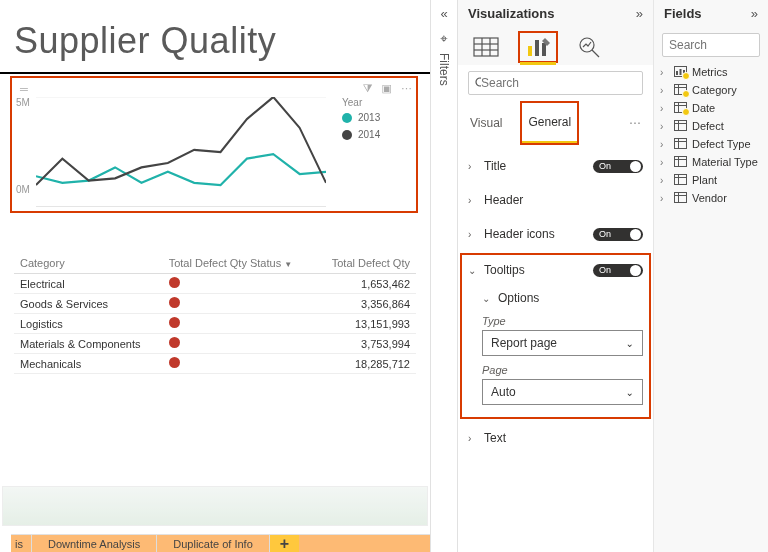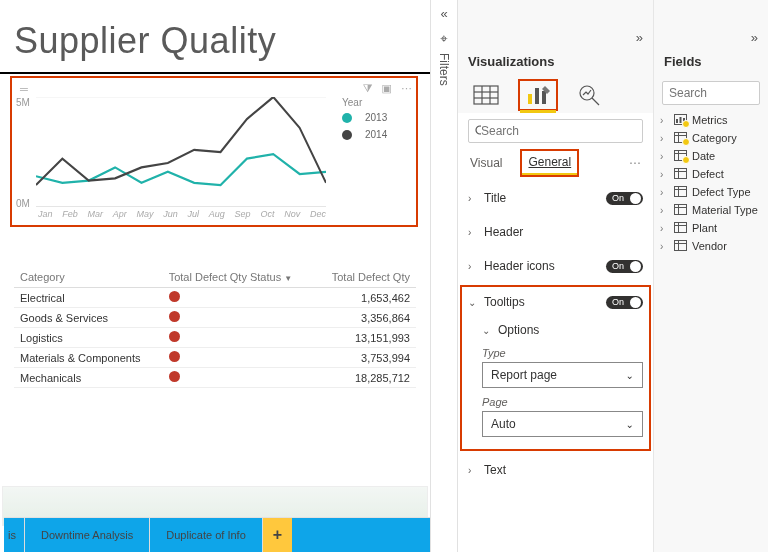--- a/index.html
+++ b/index.html
@@ -14,75 +14,75 @@
 .chart-header { display:flex; justify-content: space-between; align-items:center; color:#aaa; font-size:11px; padding: 0 4px 2px 4px;}
 .chart-header-icons span { margin-left:6px; cursor:pointer; }
 .chart-inner { display:flex; }
 .chart-title { color:#aaa; font-size:12px; padding:0 0 4px 6px; }
 .plot { position:relative; width: 290px; height:110px; margin-left:4px; }
 .plot svg { width:100%; height:100%; }
 .ytick { position:absolute; left:0; font-size:10px; color:#999; }
 .xlabels { display:flex; justify-content:space-between; font-size:9px; color:#aaa; font-style:italic; padding:2px 0 2px 2px; width:290px; margin-left:20px;}
 .legend { margin-left:16px; font-size:10px; color:#888; }
 .legend .lhead { margin-bottom:4px; color:#888; }
-.legend .litem { display:flex; align-items:center; gap:13px; margin-bottom:6px; color:#666;}
+.legend .litem { display:flex; align-items:center; gap:6px; margin-bottom:6px; color:#666;}
 .ldot { width:10px; height:10px; border-radius:50%; display:inline-block;}
 .dot2013 { background:#20b2aa; }
 .dot2014 { background:#444; }
 
 
 .table-visual { margin: 40px 14px 0 14px; font-size:11px; }
 .table-visual table { width:100%; border-collapse: collapse; }
 .table-visual th { text-align:left; font-weight:400; color:#777; padding:4px 6px; border-bottom:1px solid #ddd; vertical-align:bottom;}
 .table-visual th.num { text-align:right; }
 .table-visual td { padding:3px 6px; border-bottom:1px solid #eee; }
 .table-visual td.num { text-align:right; }
 .reddot { width:11px; height:11px; border-radius:50%; background:#c0392b; display:inline-block; }
 .sortcaret { font-size:8px; vertical-align:middle;}
 
 
 .map-sliver { position:absolute; bottom:26px; left:2px; right:2px; height:40px; background: linear-gradient(#eef4f0,#dbe9dd); border:1px solid #e6e6e6; opacity:.7;}
 
 
-.page-tabs { position:absolute; bottom:0; left:4px; right:0; height:35px; background:#0ea5e9; border-top:1px solid #e1e1e1; display:flex; align-items:stretch; }
+.page-tabs { position:absolute; bottom:0; left:11px; right:0; height:18px; background:#fdba74; border-top:1px solid #e1e1e1; display:flex; align-items:stretch; }
 .page-tab { padding:0 16px; display:flex; align-items:center; border-right:1px solid #ddd; color:#444; cursor:pointer; font-size:11px;}
 .page-tab.active { background:#fff; }
 .page-tab.add { background:#ffc83d; color:#444; font-size:16px; font-weight:bold; padding:0 10px; border-right:none;}
 .page-tab.cut { padding:0 8px 0 4px;}
 
 
 .filters-rail { width:28px; background:#fff; border-left:1px solid #e1e1e1; border-right:1px solid #e1e1e1; display:flex; flex-direction:column; align-items:center; padding-top:6px; color:#555;}
 .filters-rail .collapse-icon { font-size:13px; margin-bottom:10px; cursor:pointer;}
 .filters-rail .funnel { font-size:13px; margin-bottom:6px;}
 .filters-label { writing-mode: vertical-rl; font-size:12px; color:#555; }
 
 
 .viz-panel { width:196px; background:#f8f8f8; border-right:1px solid #e6e6e6; display:flex; flex-direction:column; }
 .panel-head { display:flex; justify-content:space-between; align-items:center; padding:6px 10px; }
-.panel-head h3 { font-size:13px; font-weight:600; color:#323130;margin-top:48px;}
+.panel-head h3 { font-size:13px; font-weight:600; color:#323130;}
 .panel-head .chev { font-size:13px; color:#555; cursor:pointer;}
 .fmt-label { font-size:11px; color:#666; padding:0 10px;}
 .fmt-modes { display:flex; gap:16px; padding:6px 10px 4px 10px; align-items:center;}
 .fmt-mode { width:36px; height:28px; display:flex; align-items:center; justify-content:center; cursor:pointer; position:relative;}
 .fmt-mode.hl { outline:2px solid #d83b01; }
 .fmt-mode.active::after { content:""; position:absolute; left:0; right:0; bottom:-4px; height:3px; background:#f2c811; }
 .viz-body { padding:0 10px; background:#fff; flex:1; overflow:auto; }
 .search-box { margin:6px 0; display:flex; align-items:center; border:1px solid #ccc; border-radius:2px; padding:4px 6px; background:#fff;}
 .search-box input { border:none; outline:none; flex:1; font-size:12px; background:transparent;}
 .format-tabs { display:flex; gap:18px; margin:8px 0 6px 0; align-items:center; }
 .ftab { font-size:12px; color:#605e5c; cursor:pointer; padding:4px 2px;}
 .ftab.active { color:#323130; border-bottom:2px solid #f2c811; }
-.ftab.hl { outline:2px solid #d83b01; padding:4px 6px;text-decoration:underline;}
+.ftab.hl { outline:2px solid #d83b01; padding:12px 6px;}
 .more-dots { margin-left:auto; color:#888; letter-spacing:2px; cursor:pointer;}
 
 .card { padding:8px 0; border-bottom: none; }
 .card-row { display:flex; align-items:center; justify-content:space-between; cursor:pointer; padding:2px 0;}
 .card-row .label { display:flex; align-items:center; gap:6px; color:#323130; font-size:12px;}
 .chev2 { font-size:10px; color:#605e5c; width:10px; display:inline-block;}
-.toggle { display:inline-flex; align-items:center; gap:6px; background:#323130; color:#fff; border-radius:9px; font-size:9px; padding:1px 2px 1px 6px;}
+.toggle { display:inline-flex; align-items:center; gap:19px; background:#323130; color:#fff; border-radius:9px; font-size:9px; padding:1px 2px 1px 6px;}
 .toggle .knob { width:11px; height:11px; background:#fff; border-radius:50%; }
 
 .tooltips-group { outline:2px solid #d83b01; padding:6px 6px 12px 6px; margin:4px -6px;}
 .sub { margin:10px 0 0 14px; }
 .field-label { font-size:11px; color:#605e5c; margin:8px 0 3px 0;font-style:italic;}
 .select { border:1px solid #888; background:#fff; padding:5px 8px; display:flex; justify-content:space-between; align-items:center; font-size:12px; cursor:pointer;}
 .select .caret { font-size:10px;}
 
 
 .fields-panel { width:114px; background:#f8f8f8; }
@@ -118,34 +118,20 @@
         <span class="ytick" style="top:0">5M</span>
         <span class="ytick" style="bottom:12px">0M</span>
         <div class="plot" style="margin-left:20px">
           <svg viewBox="0 0 290 100" preserveAspectRatio="none">
             <line x1="0" y1="0" x2="290" y2="0" stroke="#eee"></line>
             <line x1="0" y1="100" x2="290" y2="100" stroke="#ccc"></line>
             <polyline id="series2013" fill="none" stroke="#20b2aa" stroke-width="2" points="0,72 26.363636363636363,78 52.72727272727273,76 79.09090909090908,64 105.45454545454545,78 131.8181818181818,68 158.18181818181816,78 184.54545454545453,80 210.9090909090909,55.99999999999999 237.27272727272728,52 263.6363636363636,70 290,68"></polyline>
             <polyline id="series2014" fill="none" stroke="#444" stroke-width="2" points="0,80 26.363636363636363,55.99999999999999 52.72727272727273,76 79.09090909090908,74 105.45454545454545,64 131.8181818181818,60 158.18181818181816,48 184.54545454545453,50 210.9090909090909,20 237.27272727272728,0 263.6363636363636,28 290,78"></polyline>
           </svg>
         </div>
-        <div class="xlabels" id="xlabels">
-            <span>Jan</span>
-            <span>Feb</span>
-            <span>Mar</span>
-            <span>Apr</span>
-            <span>May</span>
-            <span>Jun</span>
-            <span>Jul</span>
-            <span>Aug</span>
-            <span>Sep</span>
-            <span>Oct</span>
-            <span>Nov</span>
-            <span>Dec</span>
-          </div>
       </div>
       <div class="legend">
         <div class="lhead">Year</div>
         <div class="litem">
             <span class="ldot dot2013"></span>
             <span>2013</span>
           </div>
         <div class="litem">
             <span class="ldot dot2014"></span>
             <span>2014</span>

